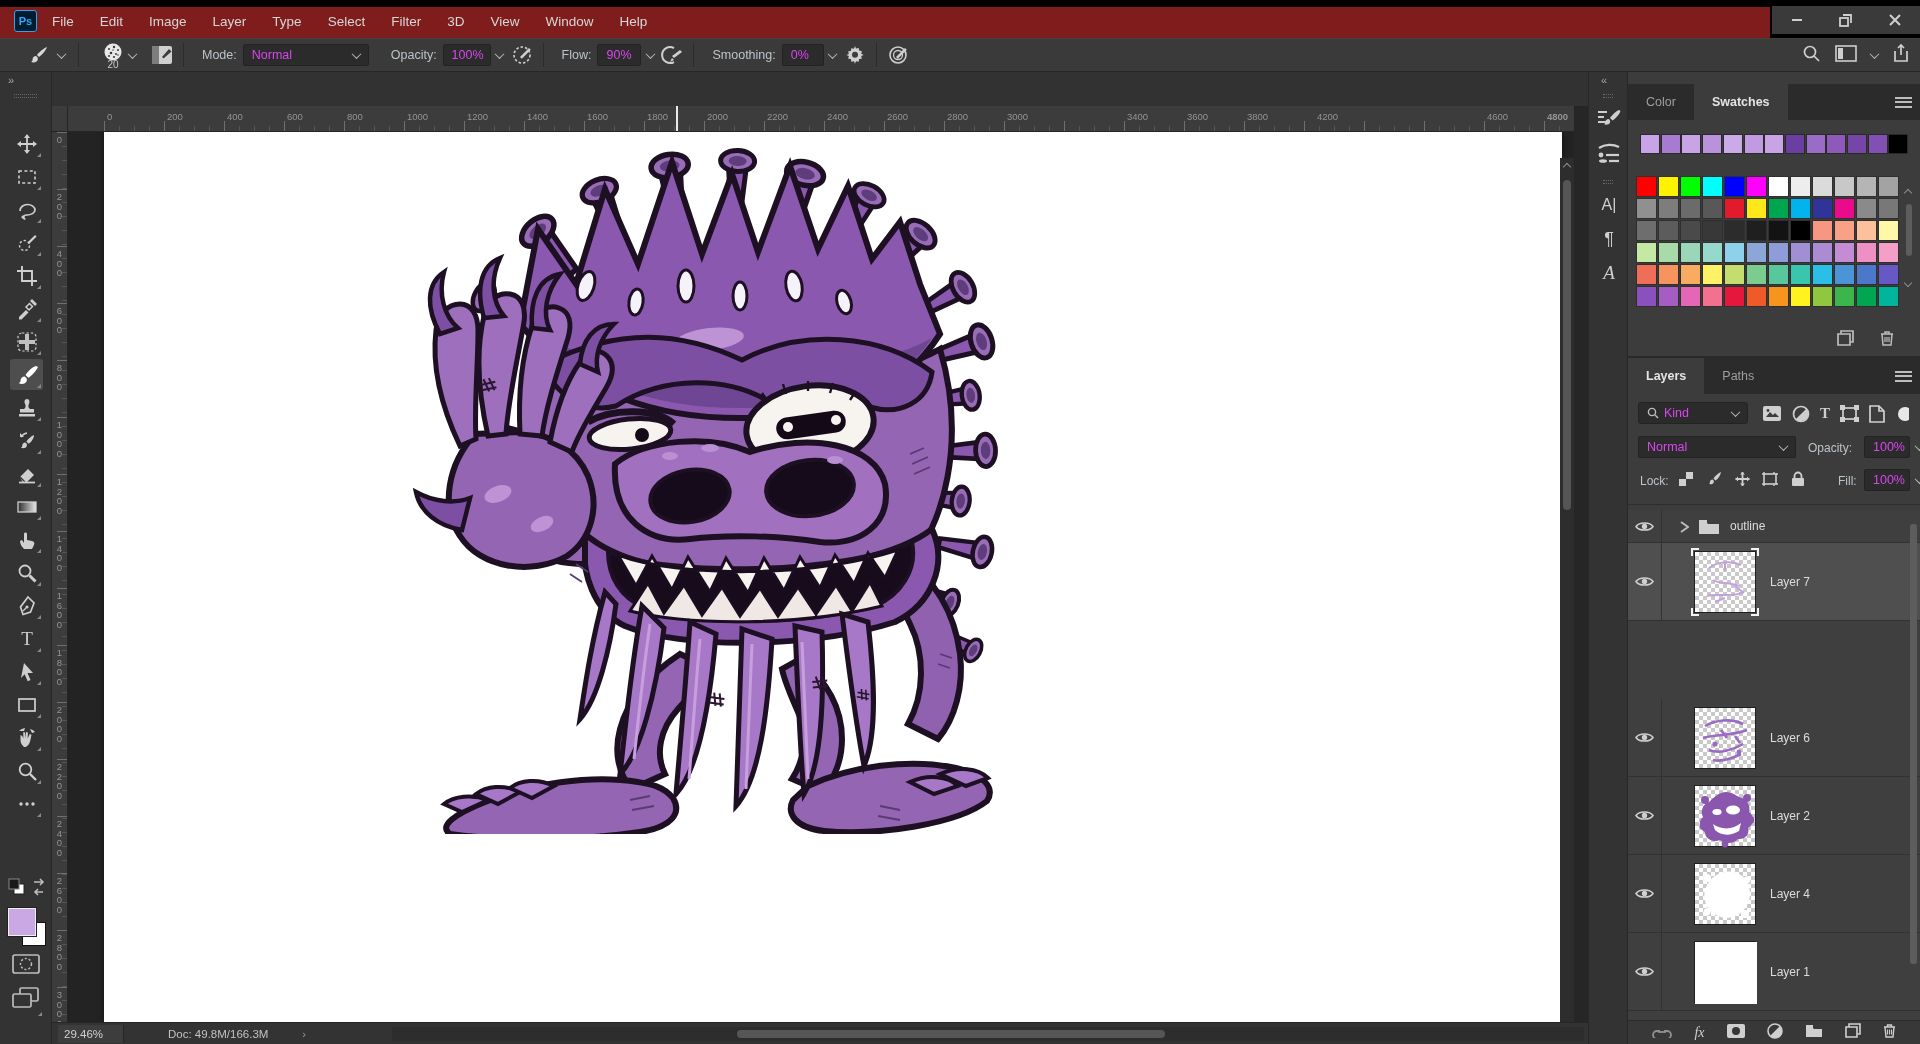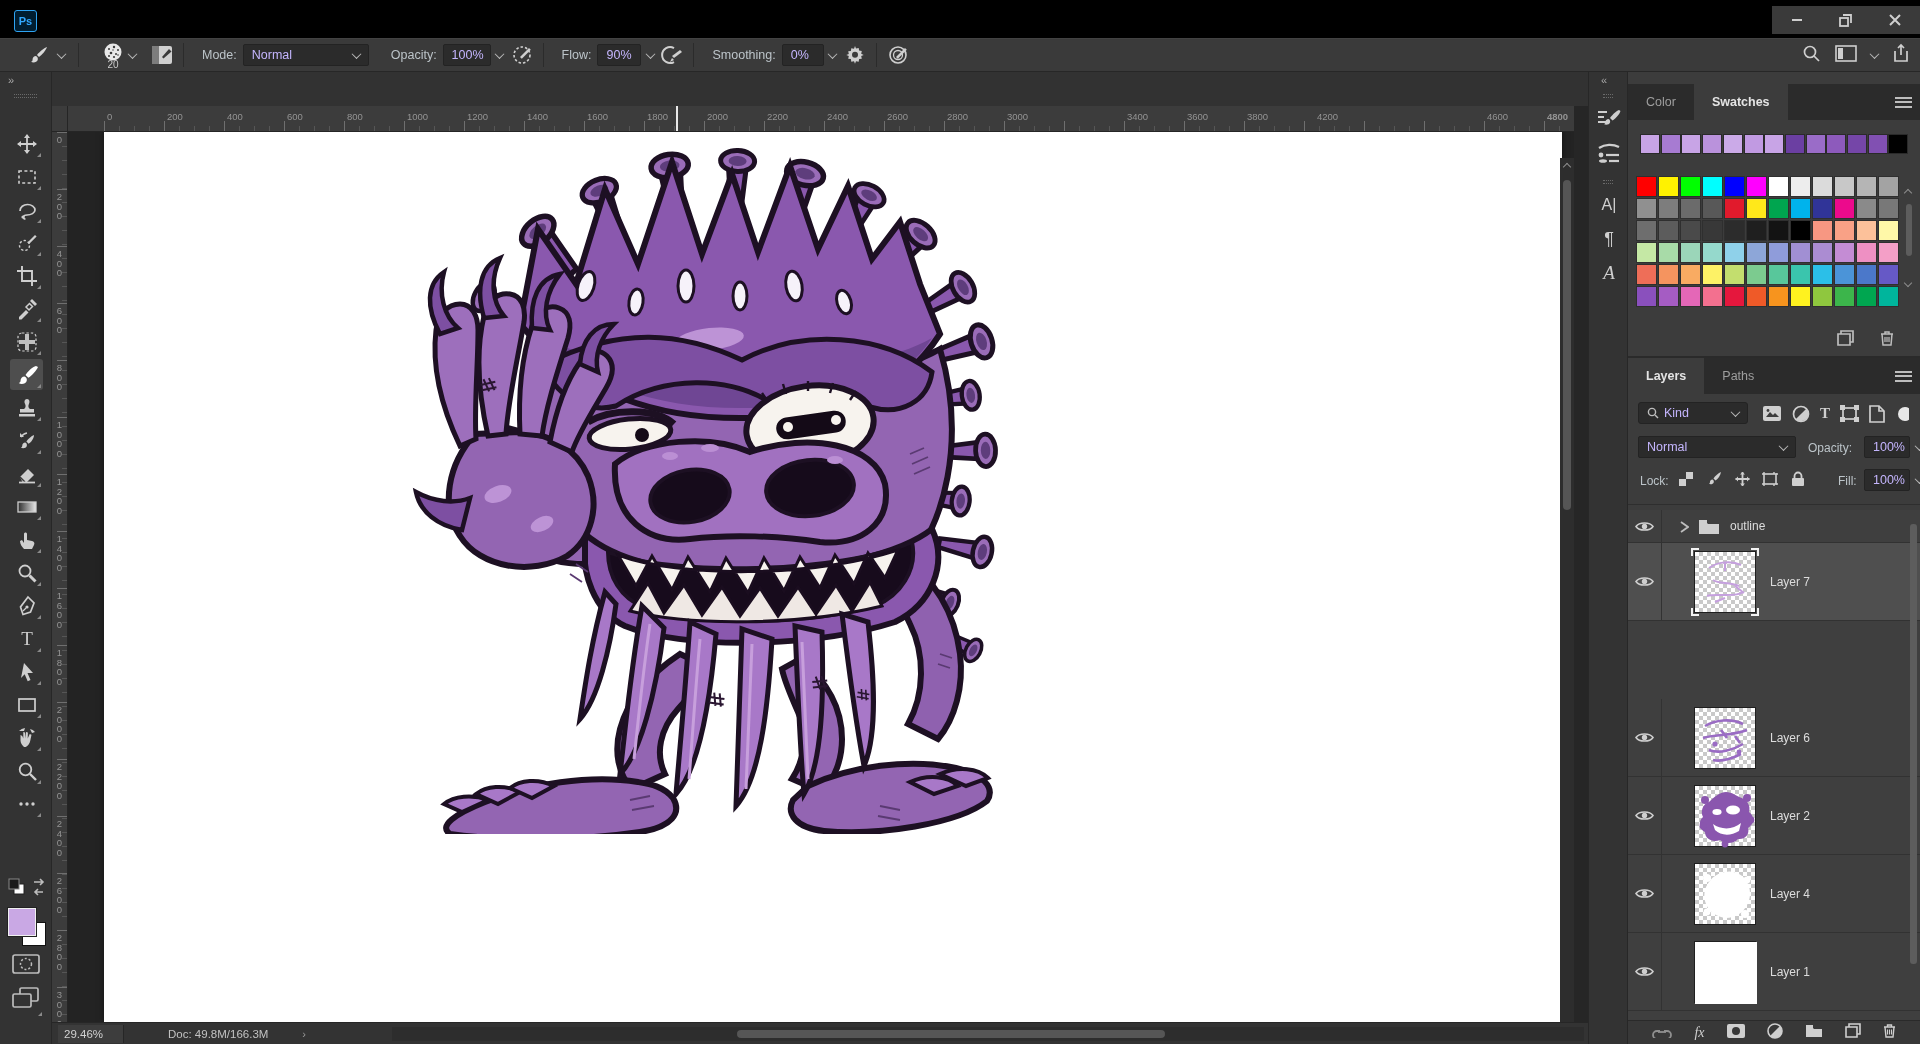--- a/index.html
+++ b/index.html
@@ -2,40 +2,40 @@
 <html><head>
 <meta charset="utf-8">
 <style>
   * { margin:0; padding:0; box-sizing:border-box; }
   html,body { width:1920px; height:1044px; overflow:hidden; background:#282828;
               font-family:"Liberation Sans", sans-serif; }
   .abs { position:absolute; }
   #app { position:relative; width:1920px; height:1044px; background:#323232; }
 
   
-  #titlebar { position:absolute; left:0; top:0; width:1920px; height:38px; background:#000000; }
+  #titlebar { position:absolute; left:0; top:0; width:1920px; height:38px; background:#7f1d1d; }
   #titlebar .topblack { position:absolute; left:0; top:0; width:1920px; height:7px; background:#000; }
   #ps-logo { position:absolute; left:14px; top:10px; width:23px; height:22px; background:#001d30;
              border:1.5px solid #2ea3f2; border-radius:3px; color:#31a8ff; font-size:11px; font-weight:bold;
              display:flex; align-items:center; justify-content:center; }
   #menus { position:absolute; left:52px; top:9px; height:24px; display:flex; gap:26px; align-items:center; }
   #menus span { color:#d6d6d6; font-size:13.5px; cursor:default; }
   #tb-right-black { position:absolute; right:0; top:0; width:150px; height:38px; background:#000; }
   #winbtns { position:absolute; right:0; top:6px; width:148px; height:28px; background:#3a3a3a;
              display:flex; }
   .winbtn { width:49px; height:100%; display:flex; align-items:center; justify-content:center; }
   .winbtn svg { display:block; }
 
   
   #optionsbar { position:absolute; left:0; top:38px; width:1920px; height:34px; background:#3a3a3a;
                 border-top:1px solid #424242; border-bottom:1px solid #272727;
                 display:flex; align-items:center; }
   .opt-sep { width:1px; height:24px; background:#2b2b2b; margin:0 8px; }
   .opt-label { color:#bcc4c9; font-size:12.5px; margin:0 6px 0 10px; }
-  .field { background:#2b2b2b; border:1px solid #232323; border-radius:2px; color:#c4b5fd;
+  .field { background:#2b2b2b; border:1px solid #232323; border-radius:2px; color:#d946ef;
            font-size:12.5px; height:22px; display:flex; align-items:center; padding:0 8px; }
   .chev { width:7px; height:7px; border-right:1.6px solid #b9b9b9; border-bottom:1.6px solid #b9b9b9;
           transform:rotate(45deg) translate(-1px,-1px); display:inline-block; }
   .chevbox { width:18px; height:22px; display:flex; align-items:center; justify-content:center; }
   .opticon { width:26px; height:24px; display:flex; align-items:center; justify-content:center; }
   #brush-preset { display:flex; flex-direction:column; align-items:center; margin-left:16px; line-height:9px; }
   #brush-preset .num { color:#ccc; font-size:10px; margin-top:-2px; }
 
   
   #tabbar { position:absolute; left:52px; top:72px; width:1536px; height:34px; background:#2b2b2b; }
@@ -138,20 +138,33 @@
   .fx { color:#cfcfcf; font-style:italic; font-size:14px; font-family:"Liberation Serif", serif; }
 </style>
 </head>
 <body>
 
 <div id="app">
 
   <div id="titlebar">
     <div class="topblack"></div>
     <div id="ps-logo">Ps</div>
+    <div id="menus">
+        <span>File</span>
+        <span>Edit</span>
+        <span>Image</span>
+        <span>Layer</span>
+        <span>Type</span>
+        <span>Select</span>
+        <span>Filter</span>
+        <span>3D</span>
+        <span>View</span>
+        <span>Window</span>
+        <span>Help</span>
+      </div>
     <div id="tb-right-black"></div>
     <div id="winbtns">
       <div class="winbtn">
         <svg width="12" height="12">
             <path d="M1 6h10" stroke="#cfcfcf" stroke-width="2"></path>
           </svg>
       </div>
       <div class="winbtn">
         <svg width="13" height="13">
             <path d="M4 1h8v8" fill="none" stroke="#cfcfcf" stroke-width="1.8"></path>

